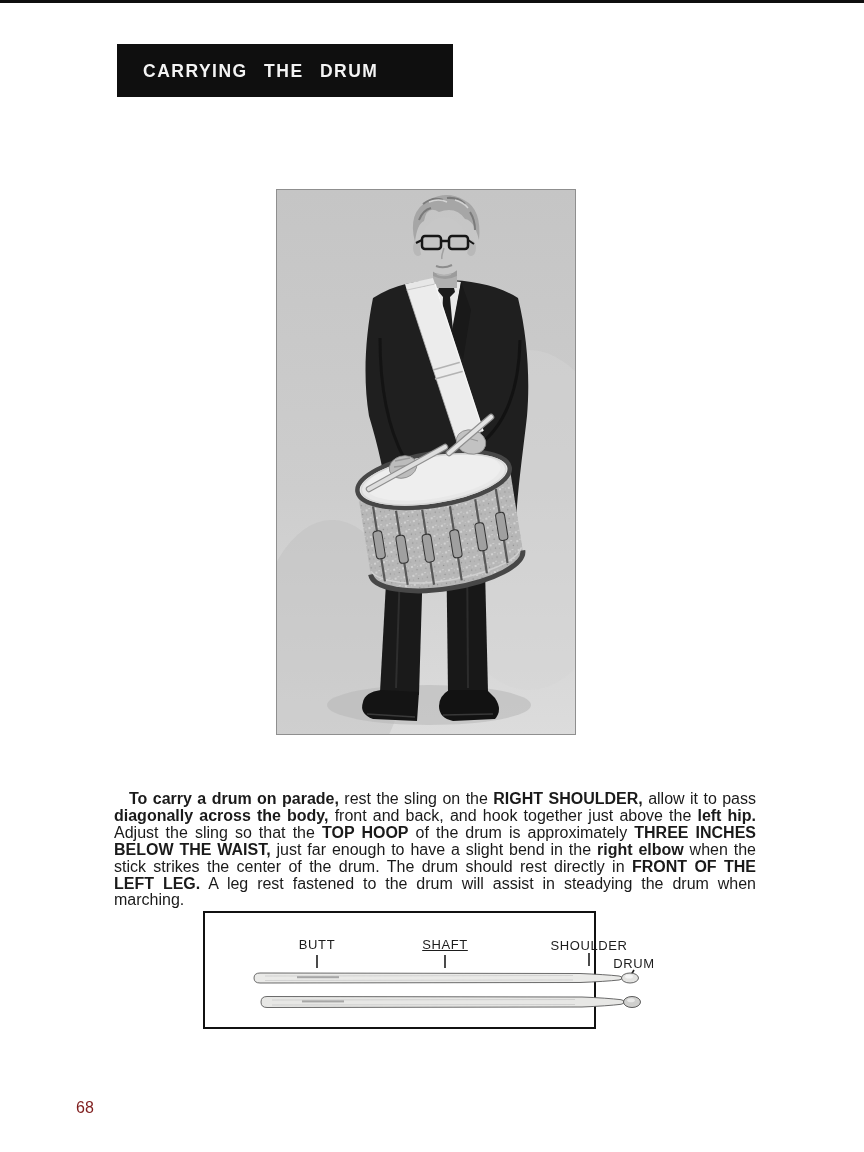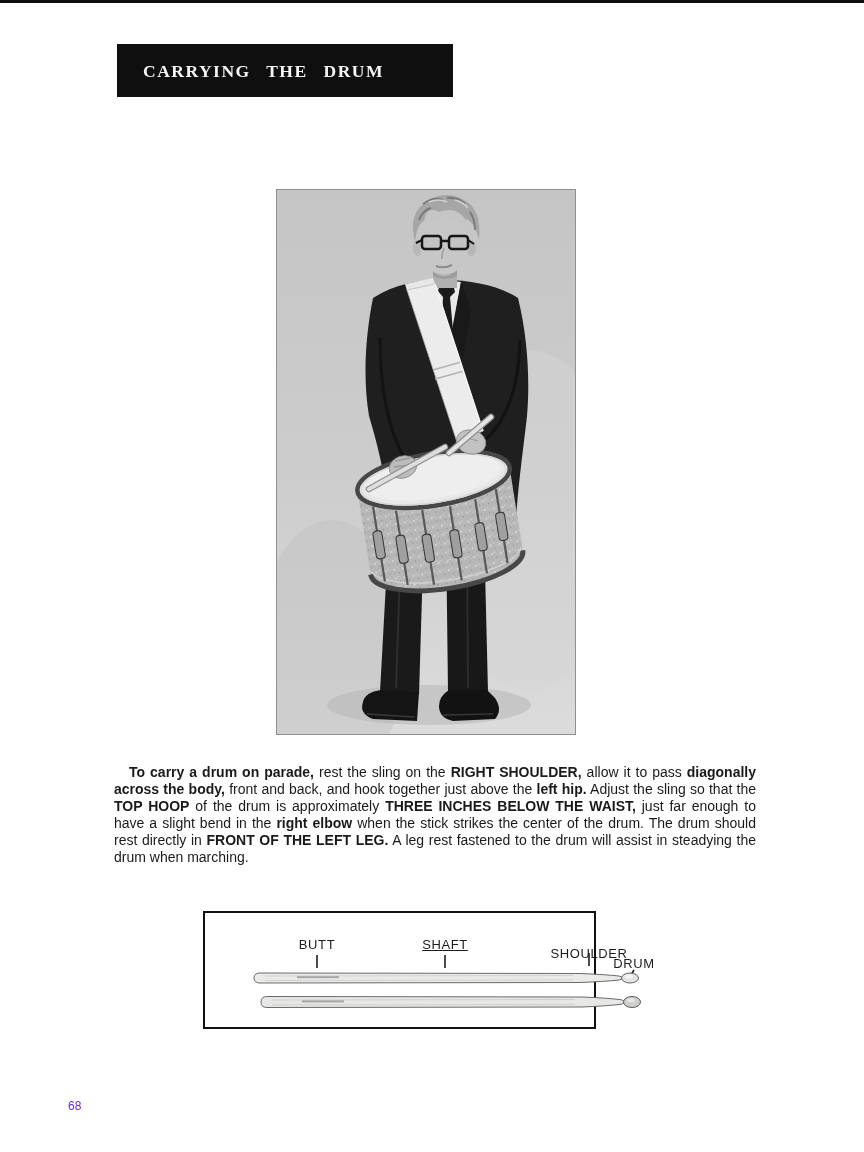--- a/index.html
+++ b/index.html
@@ -5,49 +5,49 @@
   html,body{margin:0;padding:0;background:#ffffff;}
   .page{
     position:relative;width:864px;height:1152px;background:#ffffff;
     font-family:"Liberation Sans",sans-serif;color:#1c1c1c;overflow:hidden;
   }
   .top-edge{position:absolute;left:0;top:0;width:864px;height:3px;background:#0f0f0f;}
   .header-bar{
     position:absolute;left:117px;top:44px;width:336px;height:53px;background:#0f0f0f;
   }
   .header-bar .title{
-    font-family:Liberation Serif, serif;font-weight:700;font-size:17.5px;
+    font-family:Liberation Sans, sans-serif;font-weight:700;font-size:17.5px;
     color:#f4f4f4;letter-spacing:1.5px;word-spacing:10px;
     padding-left:26px;line-height:54px;white-space:nowrap;
   }
   .photo-frame{
     position:absolute;left:276px;top:189px;width:298px;height:544px;
     border:1px solid #8f8f8f;box-sizing:content-box;background:#cccccc;
   }
   .photo-frame svg{display:block;}
   .body-paragraph{
-    position:absolute;left:114px;top:750px;width:642px;
-    font-size:14px;line-height:16.9px;text-align:justify;text-indent:15px;
+    position:absolute;left:114px;top:775px;width:642px;
+    font-size:16px;line-height:16.9px;text-align:justify;text-indent:15px;
     color:#1a1a1a;
   }
   .diagram-box{
     position:absolute;left:203px;top:911px;width:393px;height:118px;
     border:2px solid #111111;background:#ffffff;box-sizing:border-box;
   }
   .diagram-label{
     position:absolute;transform:translateX(-50%);
     font-size:13px;letter-spacing:0.6px;color:#1d1d1d;white-space:nowrap;
   }
   .lbl-butt{left:112px;top:24px;}
   .lbl-shaft{left:240px;top:24px;text-decoration:underline;}
-  .lbl-shoulder{left:384px;top:25px;margin-top:8px;}
+  .lbl-shoulder{left:384px;top:25px;}
   .lbl-bead{left:429px;top:43px;}
   .diagram-svg{position:absolute;left:0;top:0;}
   .page-number{
-    position:absolute;left:68px;top:1099px;font-size:12px;color:#6d28d9;
+    position:absolute;left:76px;top:1099px;font-size:16px;color:#7f1d1d;
   }
 </style>
 </head>
 <body>
 
 <div class="page">
 
   <div class="top-edge"></div>
 
   <div class="header-bar">

